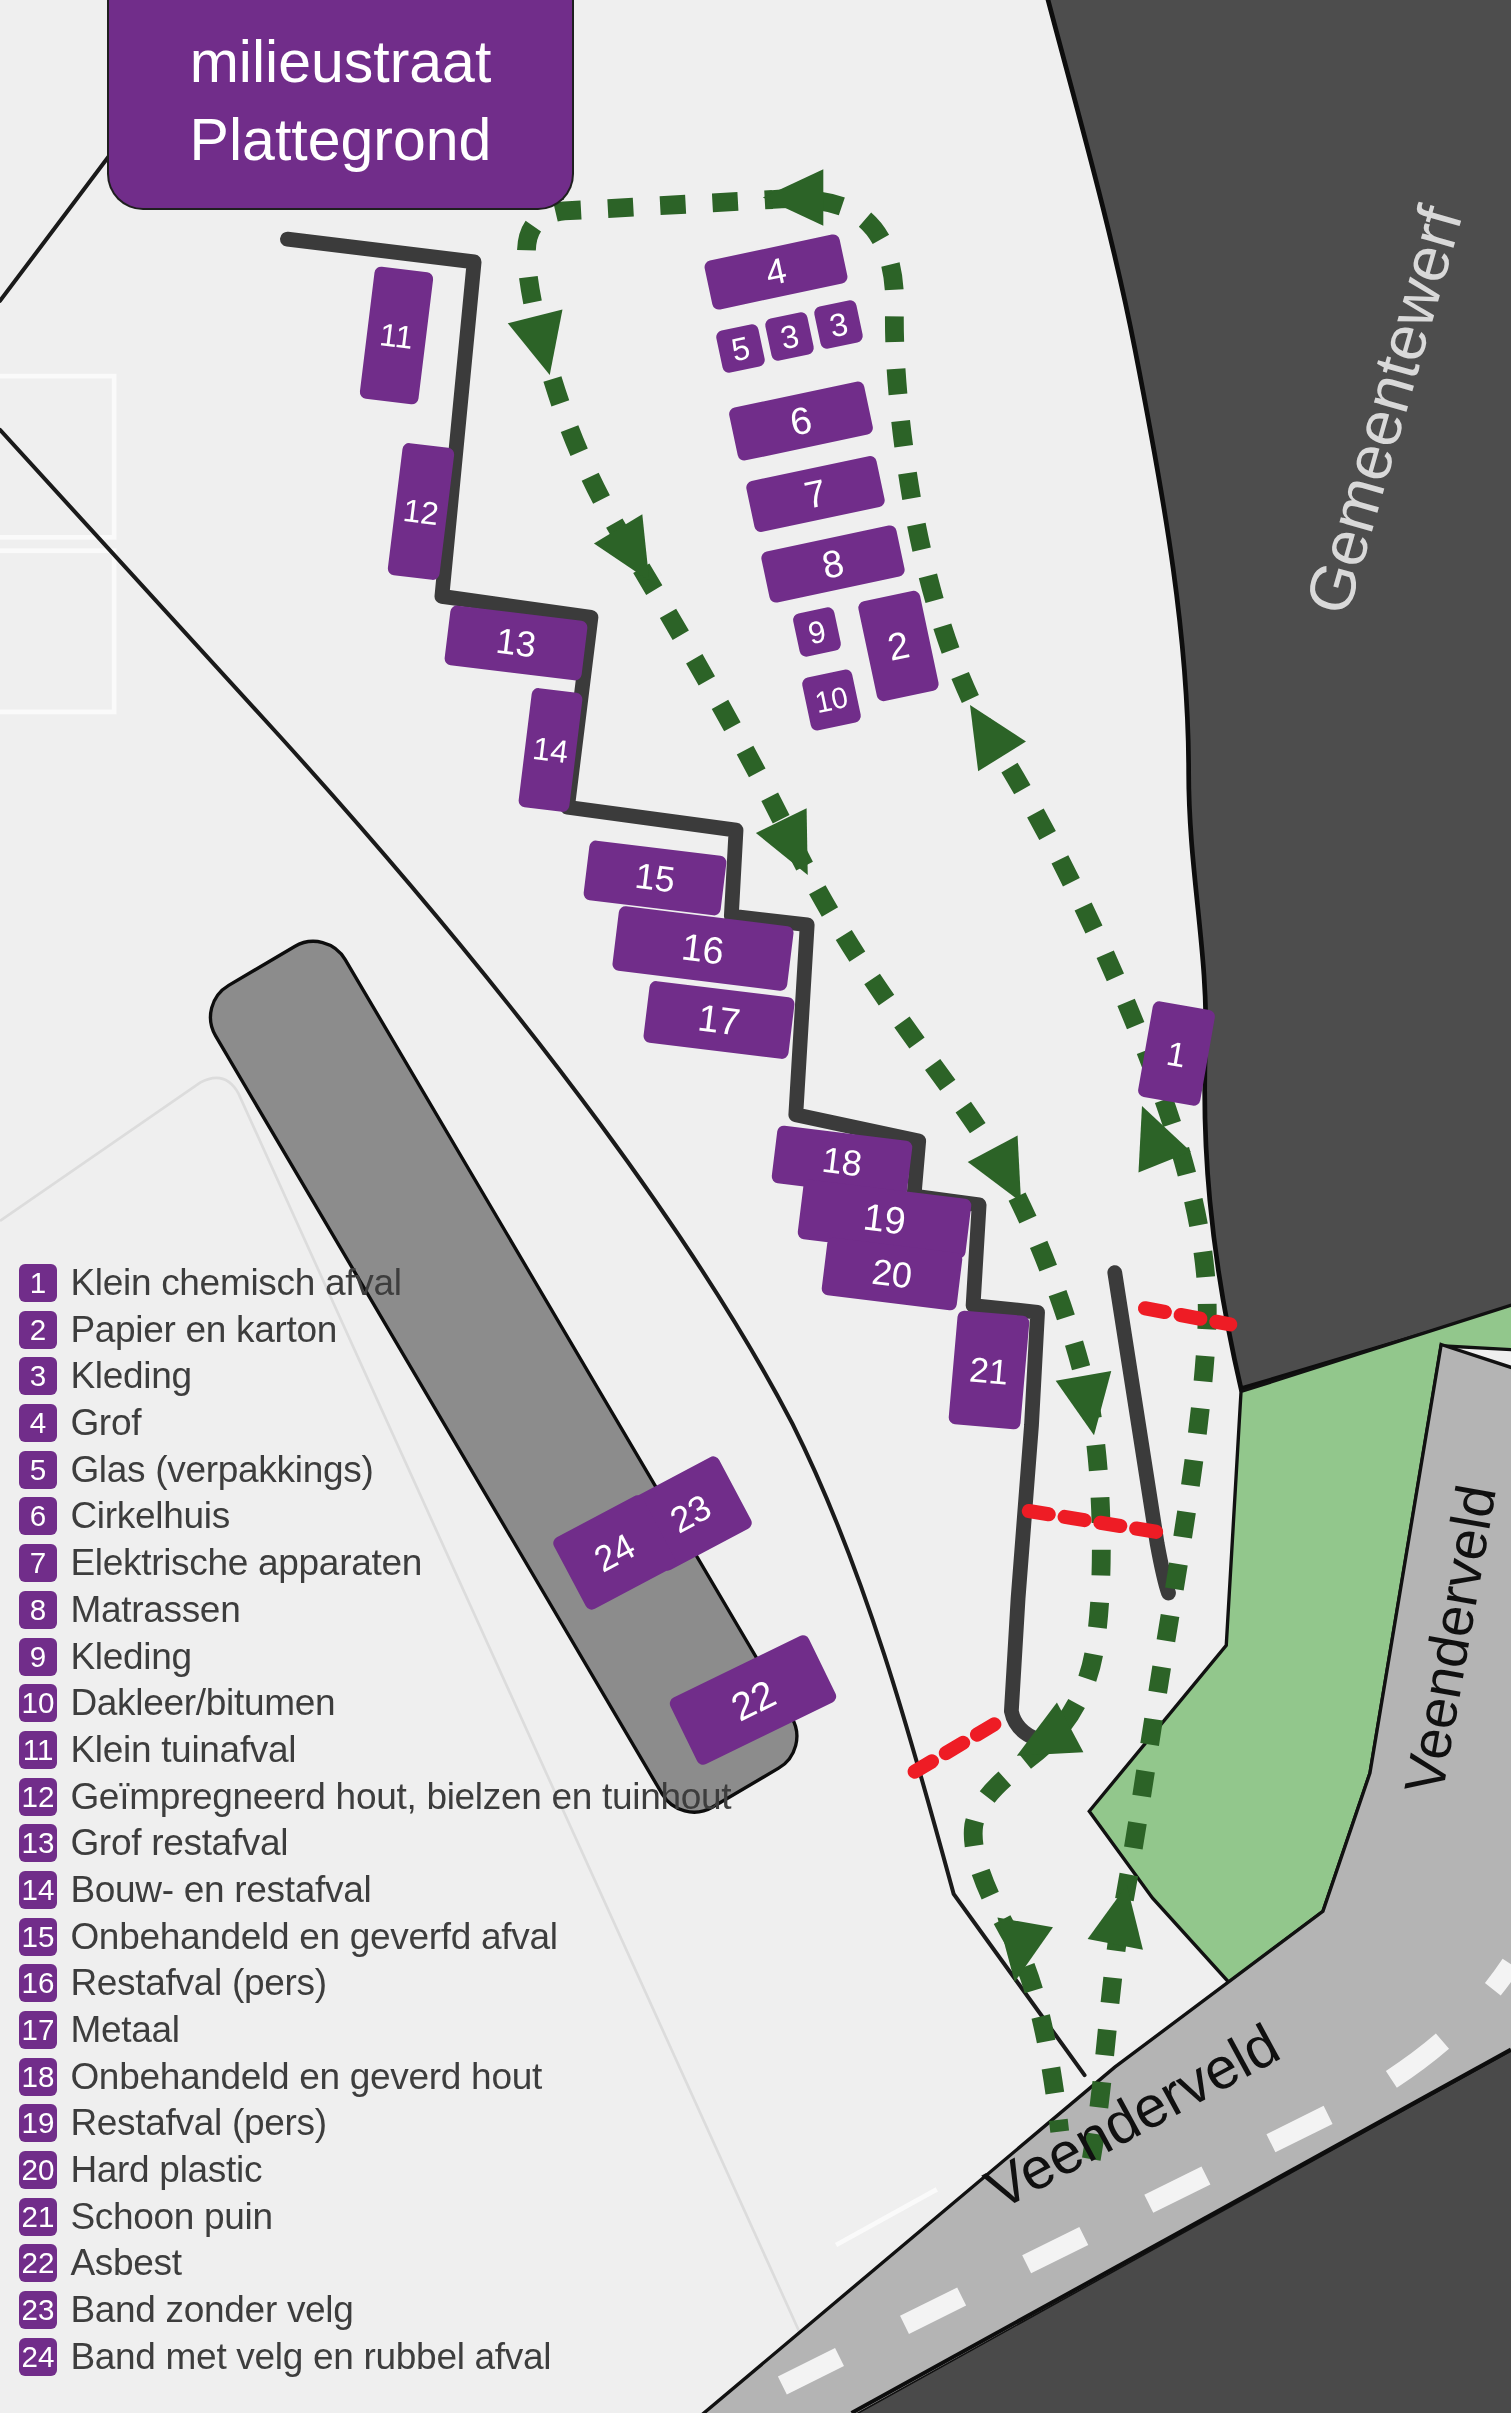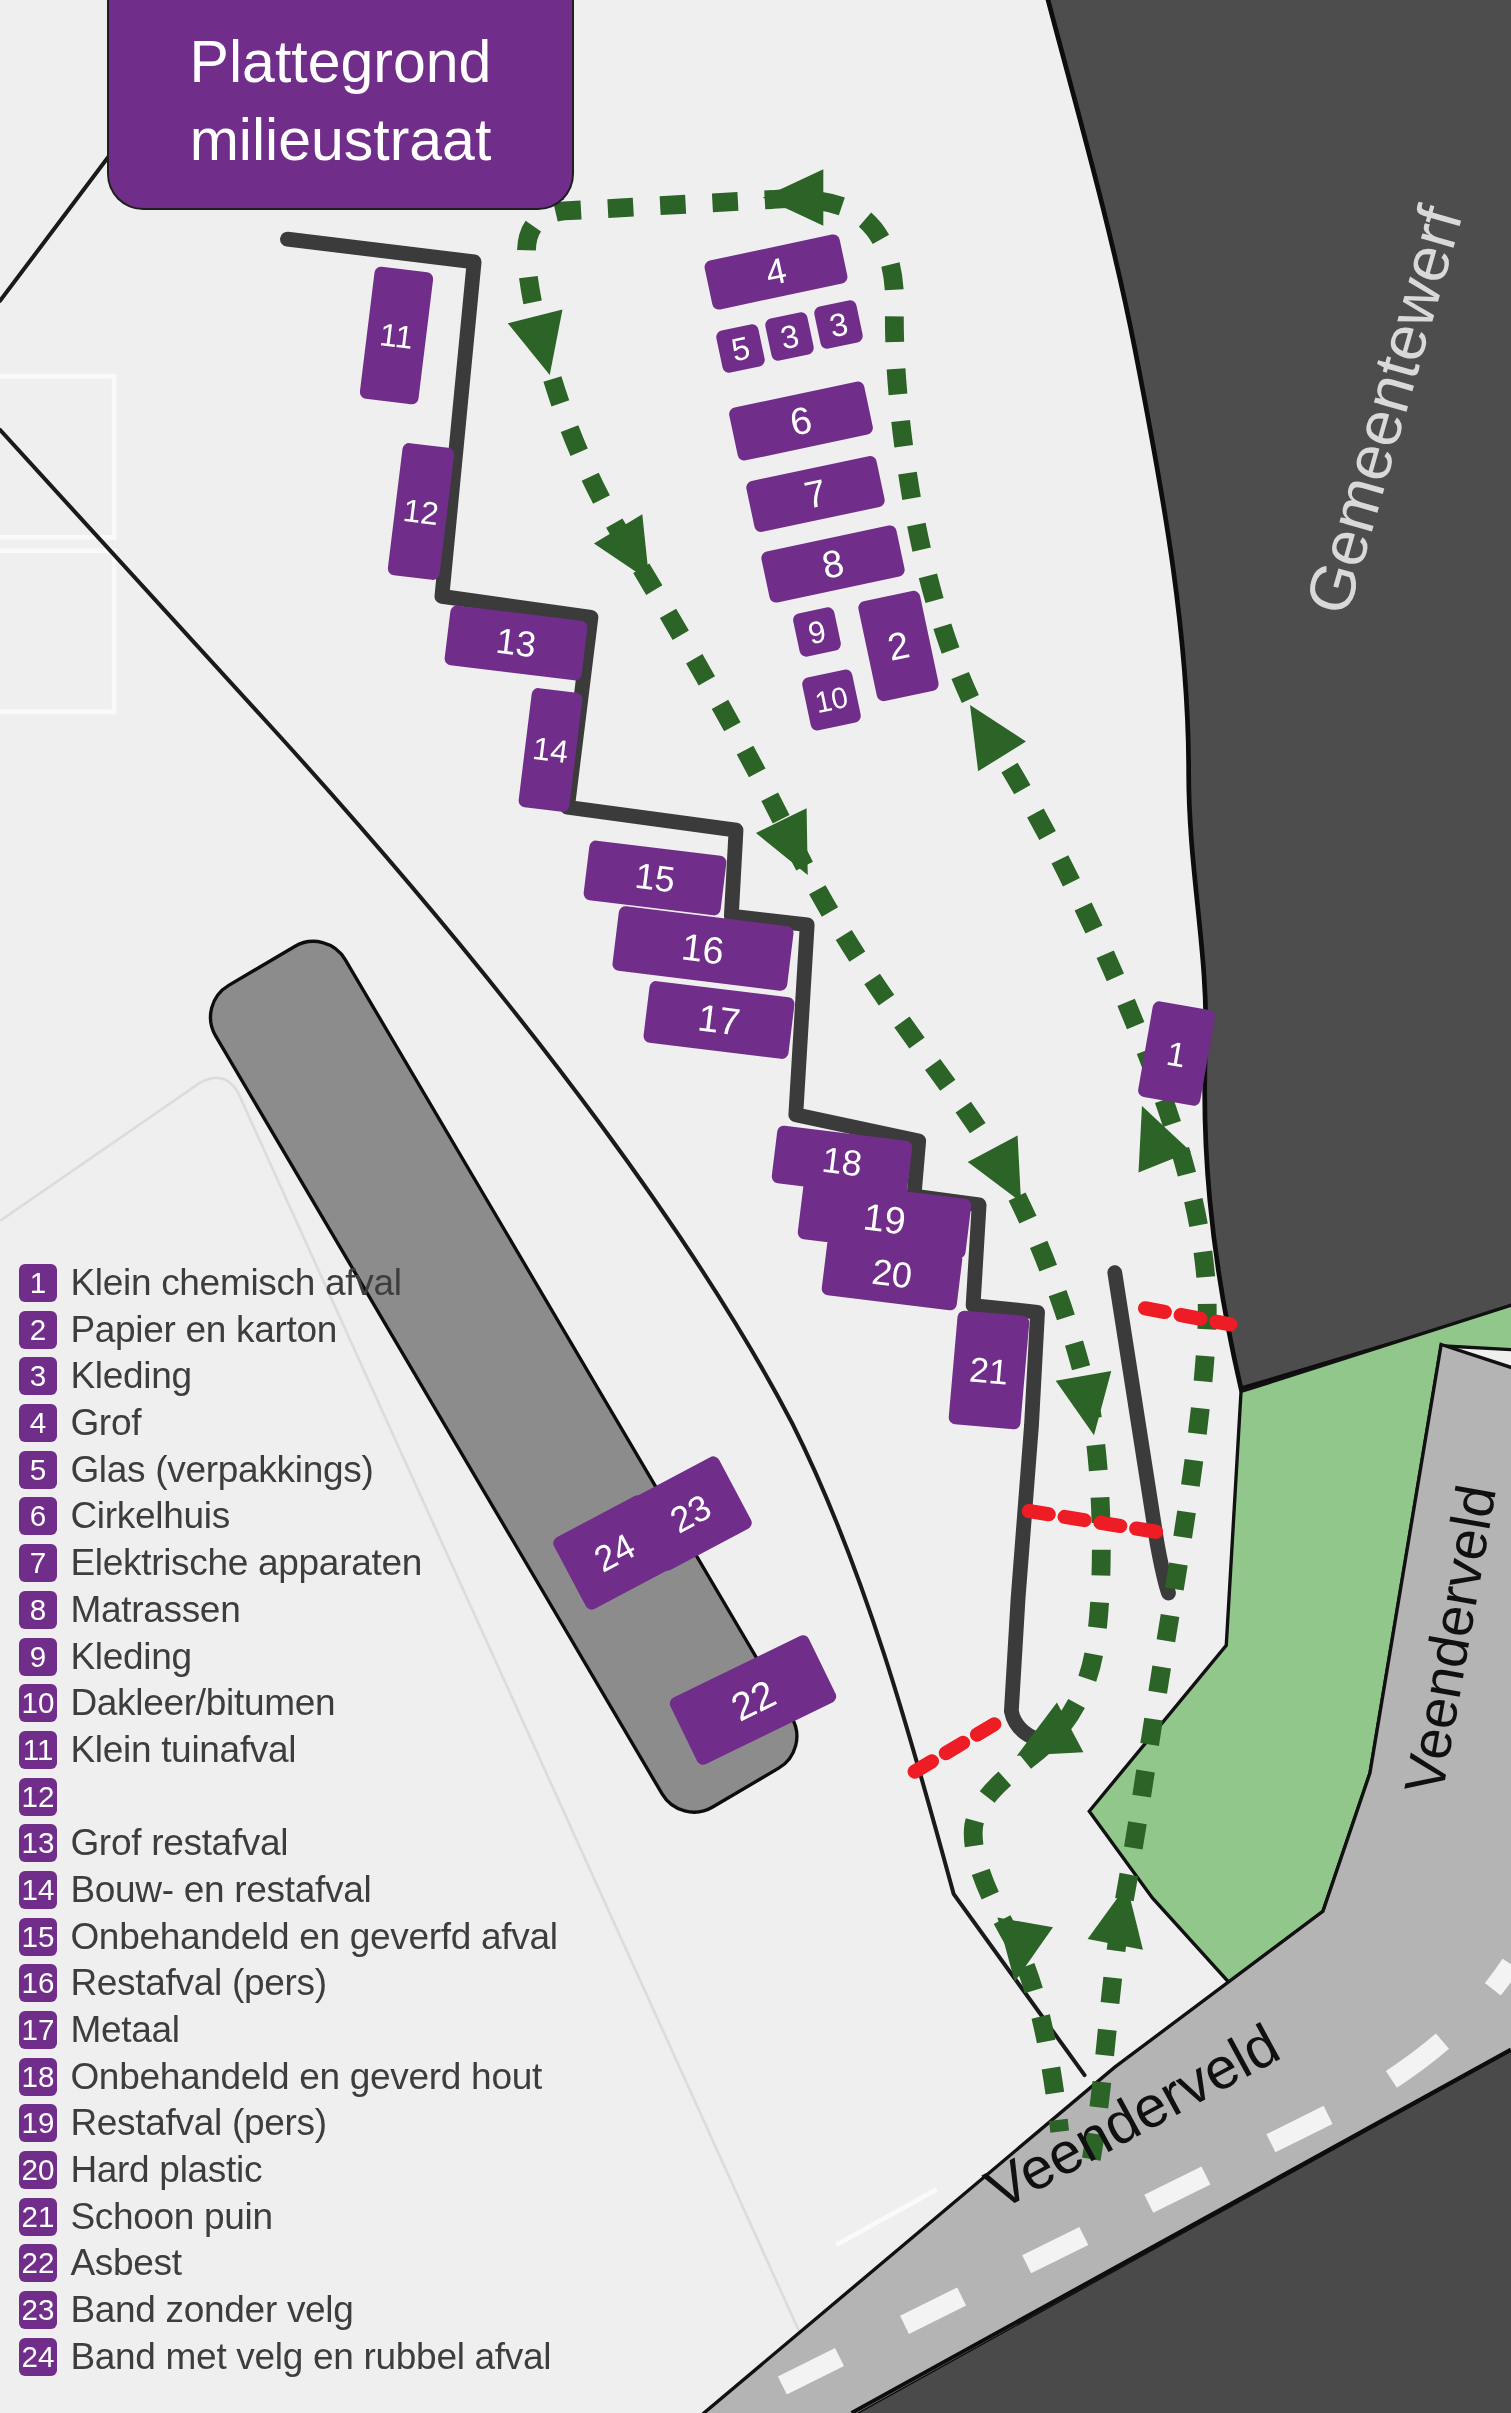--- a/index.html
+++ b/index.html
@@ -131,22 +131,22 @@
       <polygon class="route-arrow" points="-38,-42 52,0 -38,42" transform="translate(1560,2590) rotate(152)"></polygon>
       <polygon class="route-arrow" points="-38,-42 52,0 -38,42" transform="translate(1520,2900) rotate(100)"></polygon>
     </g>
 
     <path class="stopline" d="M 1705,1948 L 1832,1972"></path>
     <path class="stopline" d="M 1532,2250 L 1728,2282"></path>
     <path class="stopline" d="M 1362,2638 L 1500,2556"></path>
   </svg>
 
   <div id="title-card">
+    <div>milieustraat</div>
     <div>Plattegrond</div>
-    <div>milieustraat</div>
   </div>
 
   <div class="maplabel" id="gemeentewerf-label">Gemeentewerf</div>
   <div class="maplabel" id="veenderveld-area-label">Veenderveld</div>
   <div class="maplabel" id="veenderveld-road-label">Veenderveld</div>
 
   <div id="stations">
       <div class="station" style="left: 707px; top: 247px; width: 138px; height: 50px; transform: rotate(-12deg); font-size: 36px;">4</div>
       <div class="station" style="left: 719px; top: 327px; width: 43px; height: 43px; transform: rotate(-12deg); font-size: 32px;">5</div>
       <div class="station" style="left: 768px; top: 315px; width: 43px; height: 43px; transform: rotate(-12deg); font-size: 32px;">3</div>
@@ -214,20 +214,21 @@
       <div class="legend-row">
         <div class="legend-num">10</div>
         <div class="legend-label">Dakleer/bitumen</div>
       </div>
       <div class="legend-row">
         <div class="legend-num">11</div>
         <div class="legend-label">Klein tuinafval</div>
       </div>
       <div class="legend-row">
         <div class="legend-num">12</div>
+        <div class="legend-label">Geïmpregneerd hout, bielzen en tuinhout</div>
       </div>
       <div class="legend-row">
         <div class="legend-num">13</div>
         <div class="legend-label">Grof restafval</div>
       </div>
       <div class="legend-row">
         <div class="legend-num">14</div>
         <div class="legend-label">Bouw- en restafval</div>
       </div>
       <div class="legend-row">

